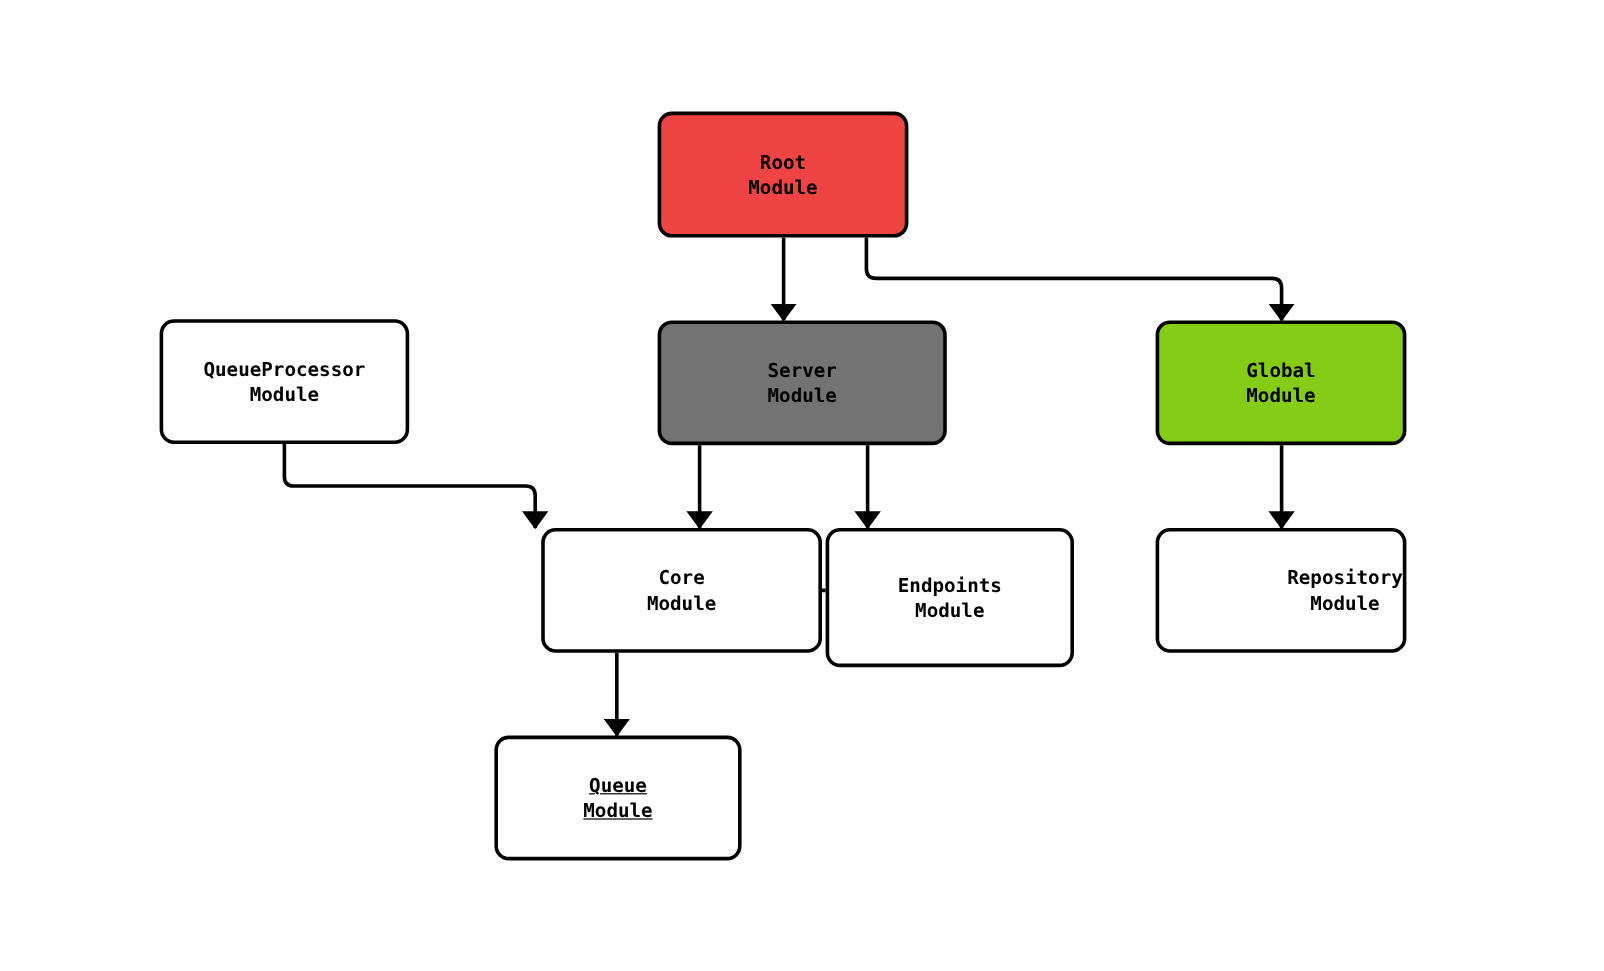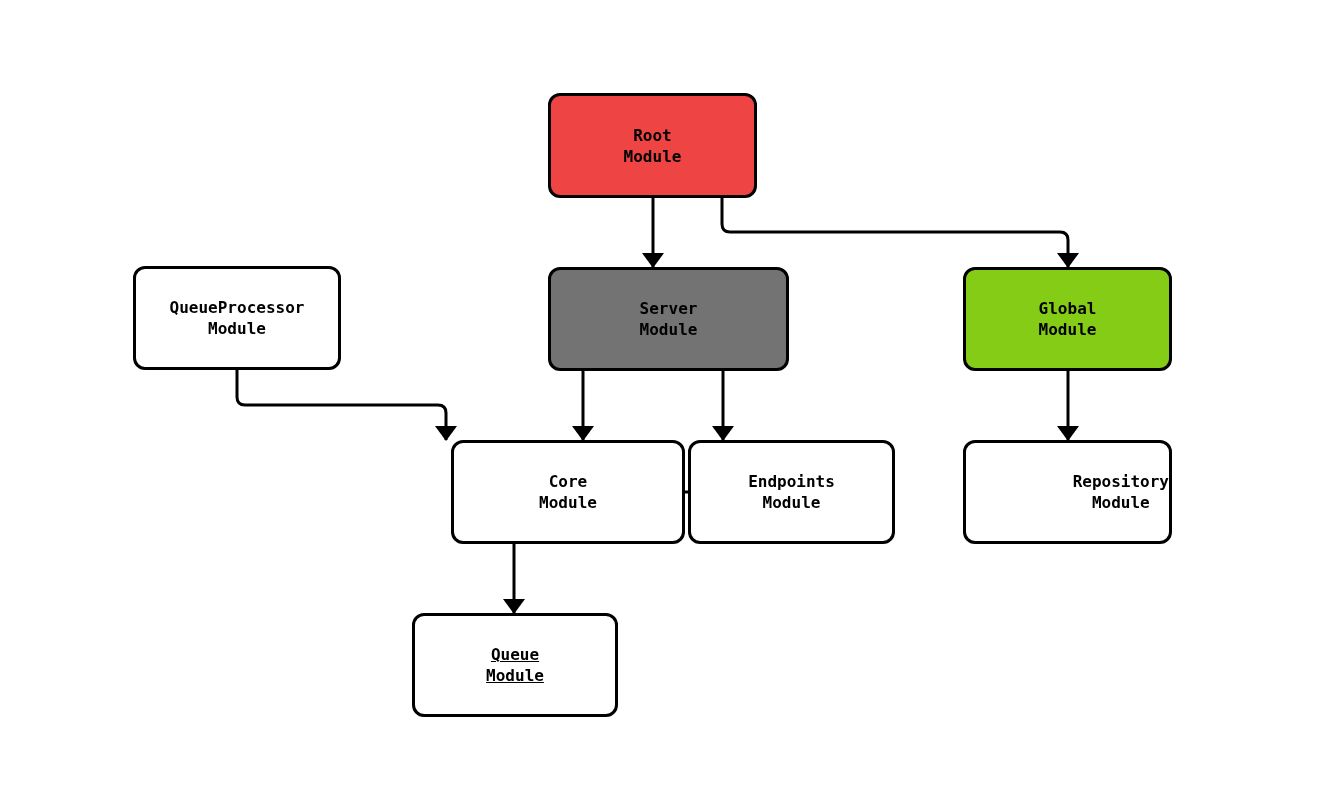--- a/index.html
+++ b/index.html
@@ -77,21 +77,21 @@
 Module</span>
   </div>
   <div class="node" style="left: 963px; top: 267px; width: 209px; height: 104px; border-color: rgb(0, 0, 0); background: #84cc16;">
     <span class="node-label">Global
 Module</span>
   </div>
   <div class="node" style="left: 412px; top: 440px; width: 234px; height: 104px; border-color: rgb(0, 0, 0); background: rgb(255, 255, 255); margin-left: 39px;">
     <span class="node-label">Core
 Module</span>
   </div>
-  <div class="node" style="left: 688px; top: 440px; width: 207px; height: 104px; border-color: rgb(0, 0, 0); background: rgb(255, 255, 255);">
+  <div class="node" style="left: 688px; top: 440px; width: 207px; height: 116px; border-color: rgb(0, 0, 0); background: rgb(255, 255, 255);">
     <span class="node-label">Endpoints
 Module</span>
   </div>
   <div class="node" style="left: 963px; top: 440px; width: 209px; height: 104px; border-color: rgb(0, 0, 0); background: rgb(255, 255, 255); justify-content: flex-end;">
     <span class="node-label">Repository
 Module</span>
   </div>
   <div class="node" style="left: 412px; top: 613px; width: 206px; height: 104px; border-color: rgb(0, 0, 0); background: rgb(255, 255, 255); text-decoration: underline;">
     <span class="node-label">Queue
 Module</span>

